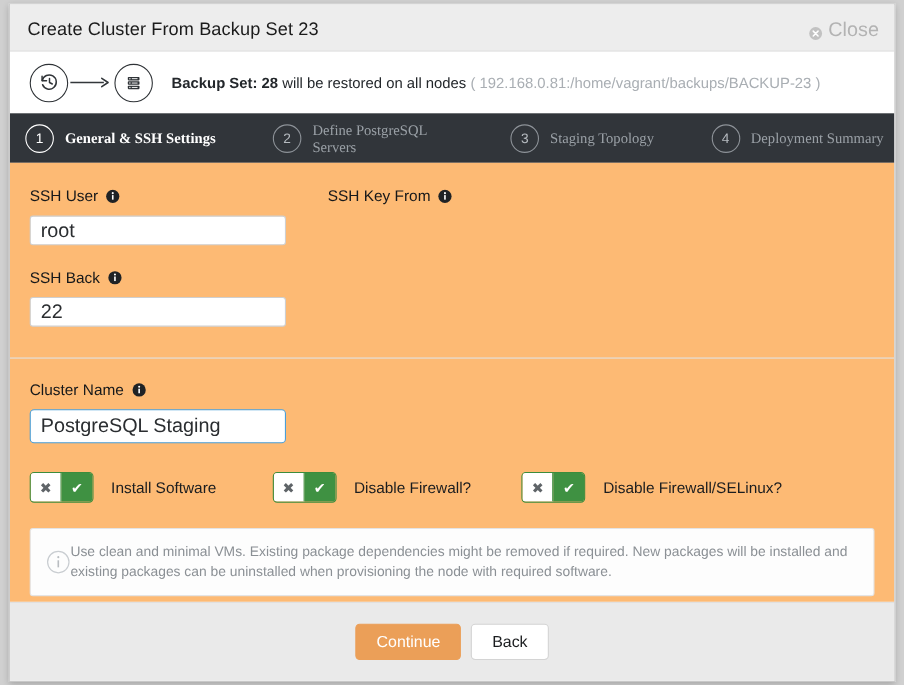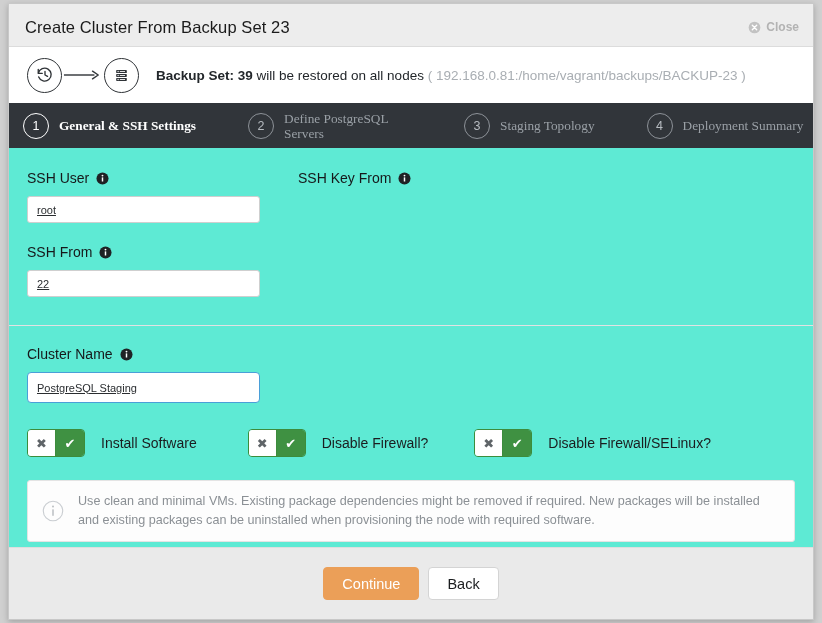--- a/index.html
+++ b/index.html
@@ -48,24 +48,23 @@
     font-size: 16.5px;
     color: #1b1b1b;
     letter-spacing: .1px;
   }
   .close-btn {
     margin-left: auto;
     display: flex;
     align-items: center;
     gap: 5px;
     color: #b3b3b3;
-    font-size: 12px;
+    font-size: 18px;
     cursor: pointer;
     user-select: none;
-    font-weight: bold;
   }
   .close-icon {
     width: 13px; height: 13px;
     display: inline-block;
   }
 
   
   .banner {
     height: 56px;
     background: #ffffff;
@@ -141,21 +140,21 @@
     max-width: none;
   }
   .s1 { margin-left: 14px; }
   .s2 { margin-left: 52px; }
   .s3 { margin-left: 52px; }
   .s4 { margin-left: 52px; }
 
   
   .body {
     flex: 1 1 auto;
-    background: #5eead4;
+    background: #fdba74;
     overflow: hidden;
     position: relative;
   }
 
   .section { padding: 0 18px; }
   .divider {
     height: 1px;
     background: #e2e2e2;
     width: 100%;
   }
@@ -170,26 +169,25 @@
   .info-icon {
     width: 13px; height: 13px;
     display: inline-block;
   }
 
   .txt-input {
     height: 27px;
     border: 1px solid #cfcfcf;
     border-radius: 3px;
     background: #fff;
-    font-size: 11px;
+    font-size: 18px;
     color: #2a2d30;
     padding: 0 9px;
     font-family: "Liberation Sans", sans-serif;
     outline: none;
-    text-decoration: underline;
   }
   .txt-input.focused {
     border: 1.6px solid #4a9fd8;
     border-radius: 4px;
   }
 
   .row { display: flex; }
   .col-a { width: 271px; }
   .col-b { width: 271px; }
 
@@ -233,21 +231,20 @@
 
   
   .note {
     margin: 0 18px;
     border: 1px solid #e4e4e4;
     border-radius: 3px;
     background: #fdfdfd;
     display: flex;
     align-items: center;
     padding: 11px 14px;
-    gap: 14px;
     justify-content: space-between;
   }
   .note-icon {
     width: 22px; height: 22px;
     flex: 0 0 auto;
   }
   .note-text {
     font-size: 12.6px;
     line-height: 19px;
     color: #8b9095;
@@ -329,21 +326,21 @@
           <rect x="4.5" y="15.4" width="15" height="4.4" rx="1" fill="#2f3337"></rect>
           <circle cx="7.2" cy="6.4" r="0.95" fill="#ffffff"></circle>
           <circle cx="7.2" cy="12.0" r="0.95" fill="#ffffff"></circle>
           <circle cx="7.2" cy="17.6" r="0.95" fill="#ffffff"></circle>
           <rect x="9.6" y="5.8" width="7.4" height="1.2" fill="#ffffff"></rect>
           <rect x="9.6" y="11.4" width="7.4" height="1.2" fill="#ffffff"></rect>
           <rect x="9.6" y="17.0" width="7.4" height="1.2" fill="#ffffff"></rect>
         </svg>
       </div>
       <div class="banner-text">
-        <b>Backup Set: 39</b><span> will be restored on all nodes </span><span class="banner-path">( 192.168.0.81:/home/vagrant/backups/BACKUP-23 )</span>
+        <b>Backup Set: 28</b><span> will be restored on all nodes </span><span class="banner-path">( 192.168.0.81:/home/vagrant/backups/BACKUP-23 )</span>
       </div>
     </div>
 
     <div class="steps">
       <div class="step active s1">
         <div class="step-num">1</div>
         <div class="step-label">General &amp; SSH Settings</div>
       </div>
       <div class="step s2">
         <div class="step-num">2</div>
@@ -386,21 +383,21 @@
                   <circle cx="8" cy="4.4" r="1.15" fill="#ffffff"></circle>
                 </svg>
               </span>
             </div>
           </div>
         </div>
 
         <div class="row" style="margin-top:21px;">
           <div class="col-a">
             <div class="field-label">
-              <span>SSH From</span>
+              <span>SSH Back</span>
               <span class="info-icon">
                 <svg viewBox="0 0 16 16" width="13" height="13">
                   <circle cx="8" cy="8" r="7.4" fill="#1f2225"></circle>
                   <rect x="7.1" y="6.6" width="1.8" height="5.1" fill="#ffffff"></rect>
                   <circle cx="8" cy="4.4" r="1.15" fill="#ffffff"></circle>
                 </svg>
               </span>
             </div>
             <input class="txt-input" style="width: 233px; margin-top: 10px;" value="22">
           </div>

